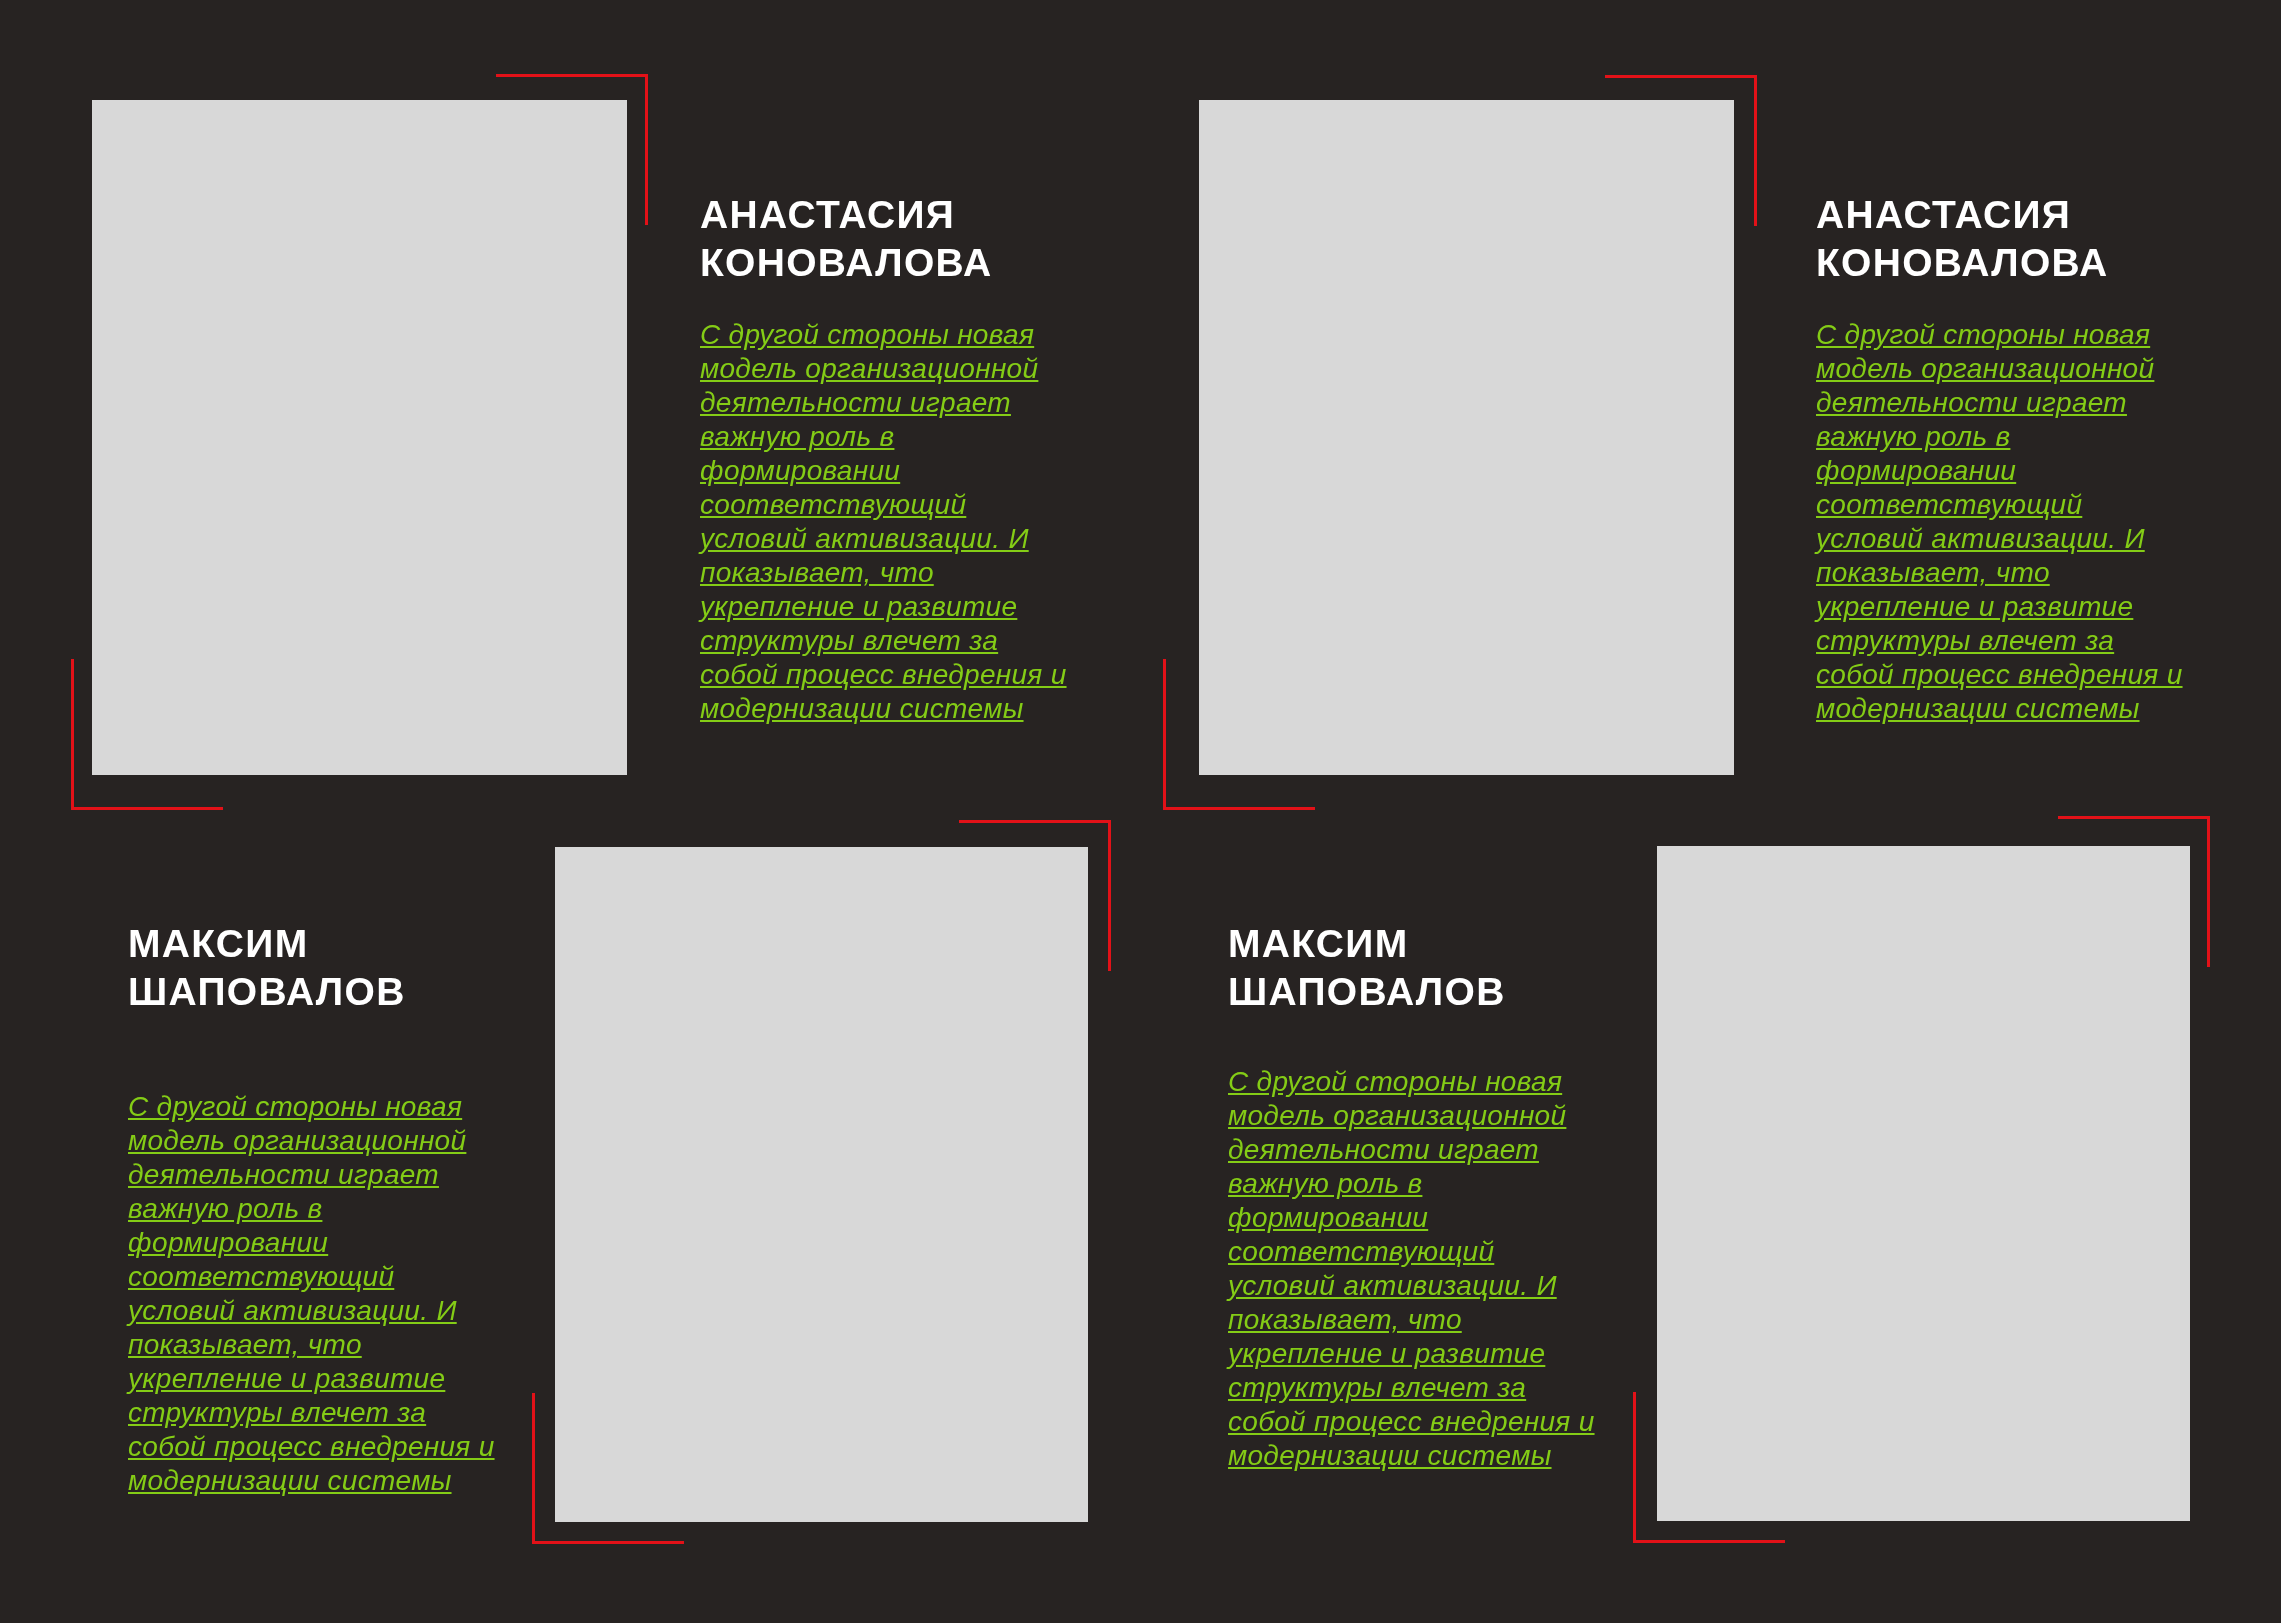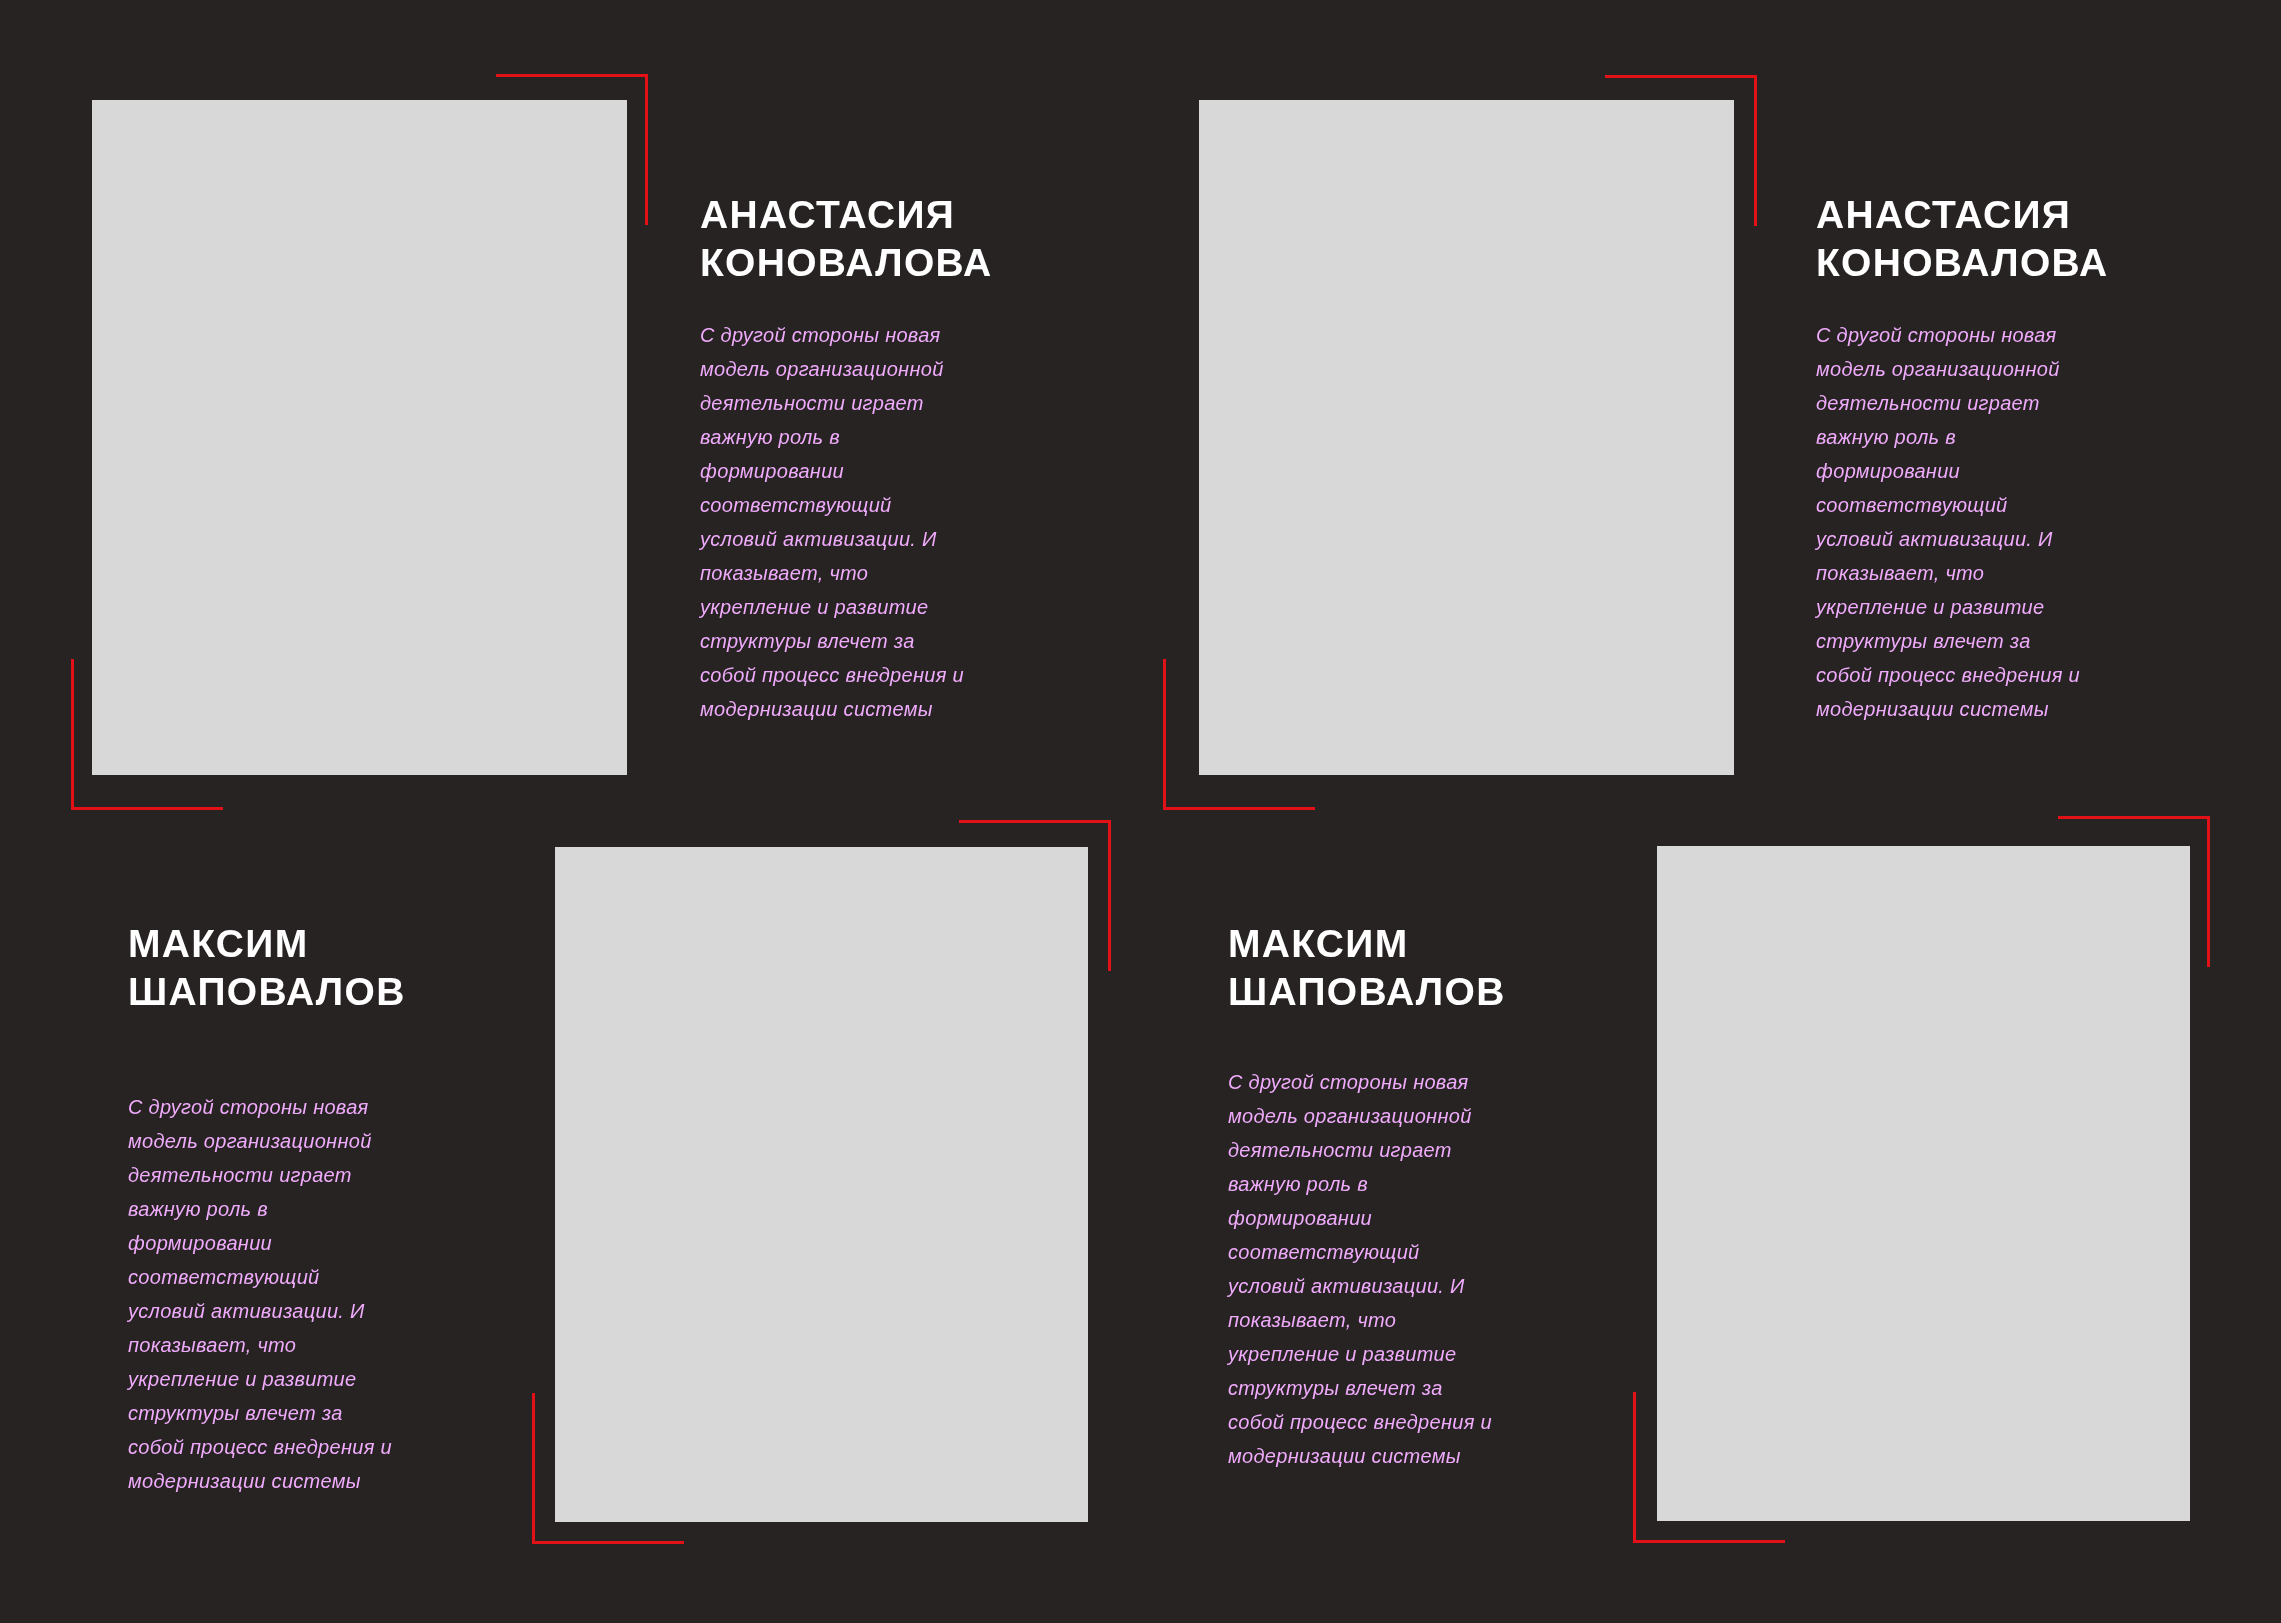--- a/index.html
+++ b/index.html
@@ -32,27 +32,28 @@
     color:var(--text);
     font-weight:700;
     font-size:39px;
     line-height:48px;
     letter-spacing:1.3px;
     white-space:pre-line;
     text-transform:uppercase;
   }
   .bio{
     position:absolute;
-    color:#f0abfc;
+    color:#84cc16;
     font-style:italic;
     font-weight:400;
-    font-size:20px;
+    font-size:28px;
     line-height:34px;
     letter-spacing:0.3px;
     white-space:pre-line;
+    text-decoration:underline;
   }
   
   .q1 .photo{left:92px;top:100px;width:535px;height:675px;}
   .q1 .bracket-tr{left:496px;top:74px;}
   .q1 .bracket-bl{left:71px;top:659px;}
   .q1 .title{left:700px;top:191px;}
   .q1 .bio{left:700px;top:318px;width:428px;}
   
   .q2 .photo{left:1199px;top:100px;width:535px;height:675px;}
   .q2 .bracket-tr{left:1605px;top:75px;}

